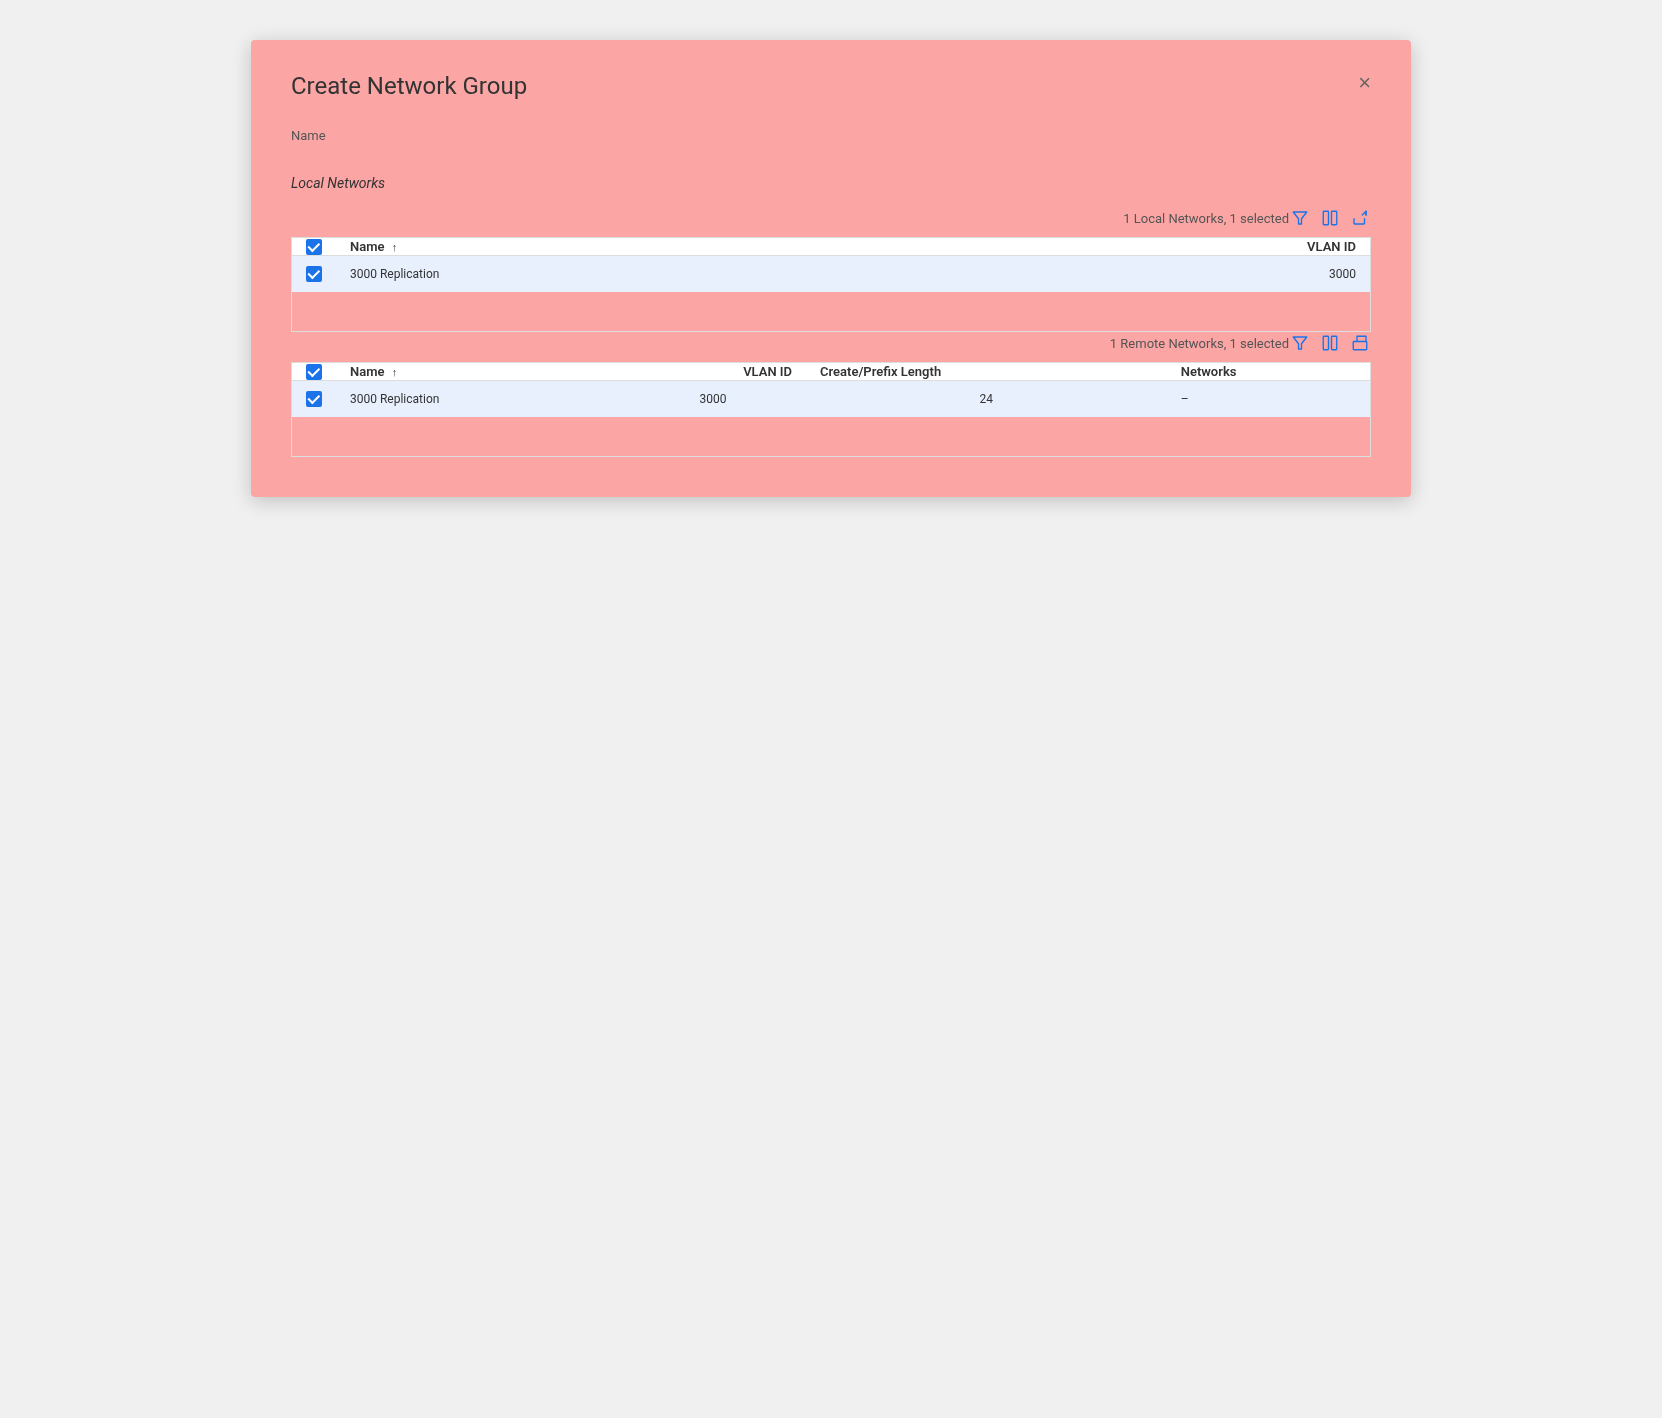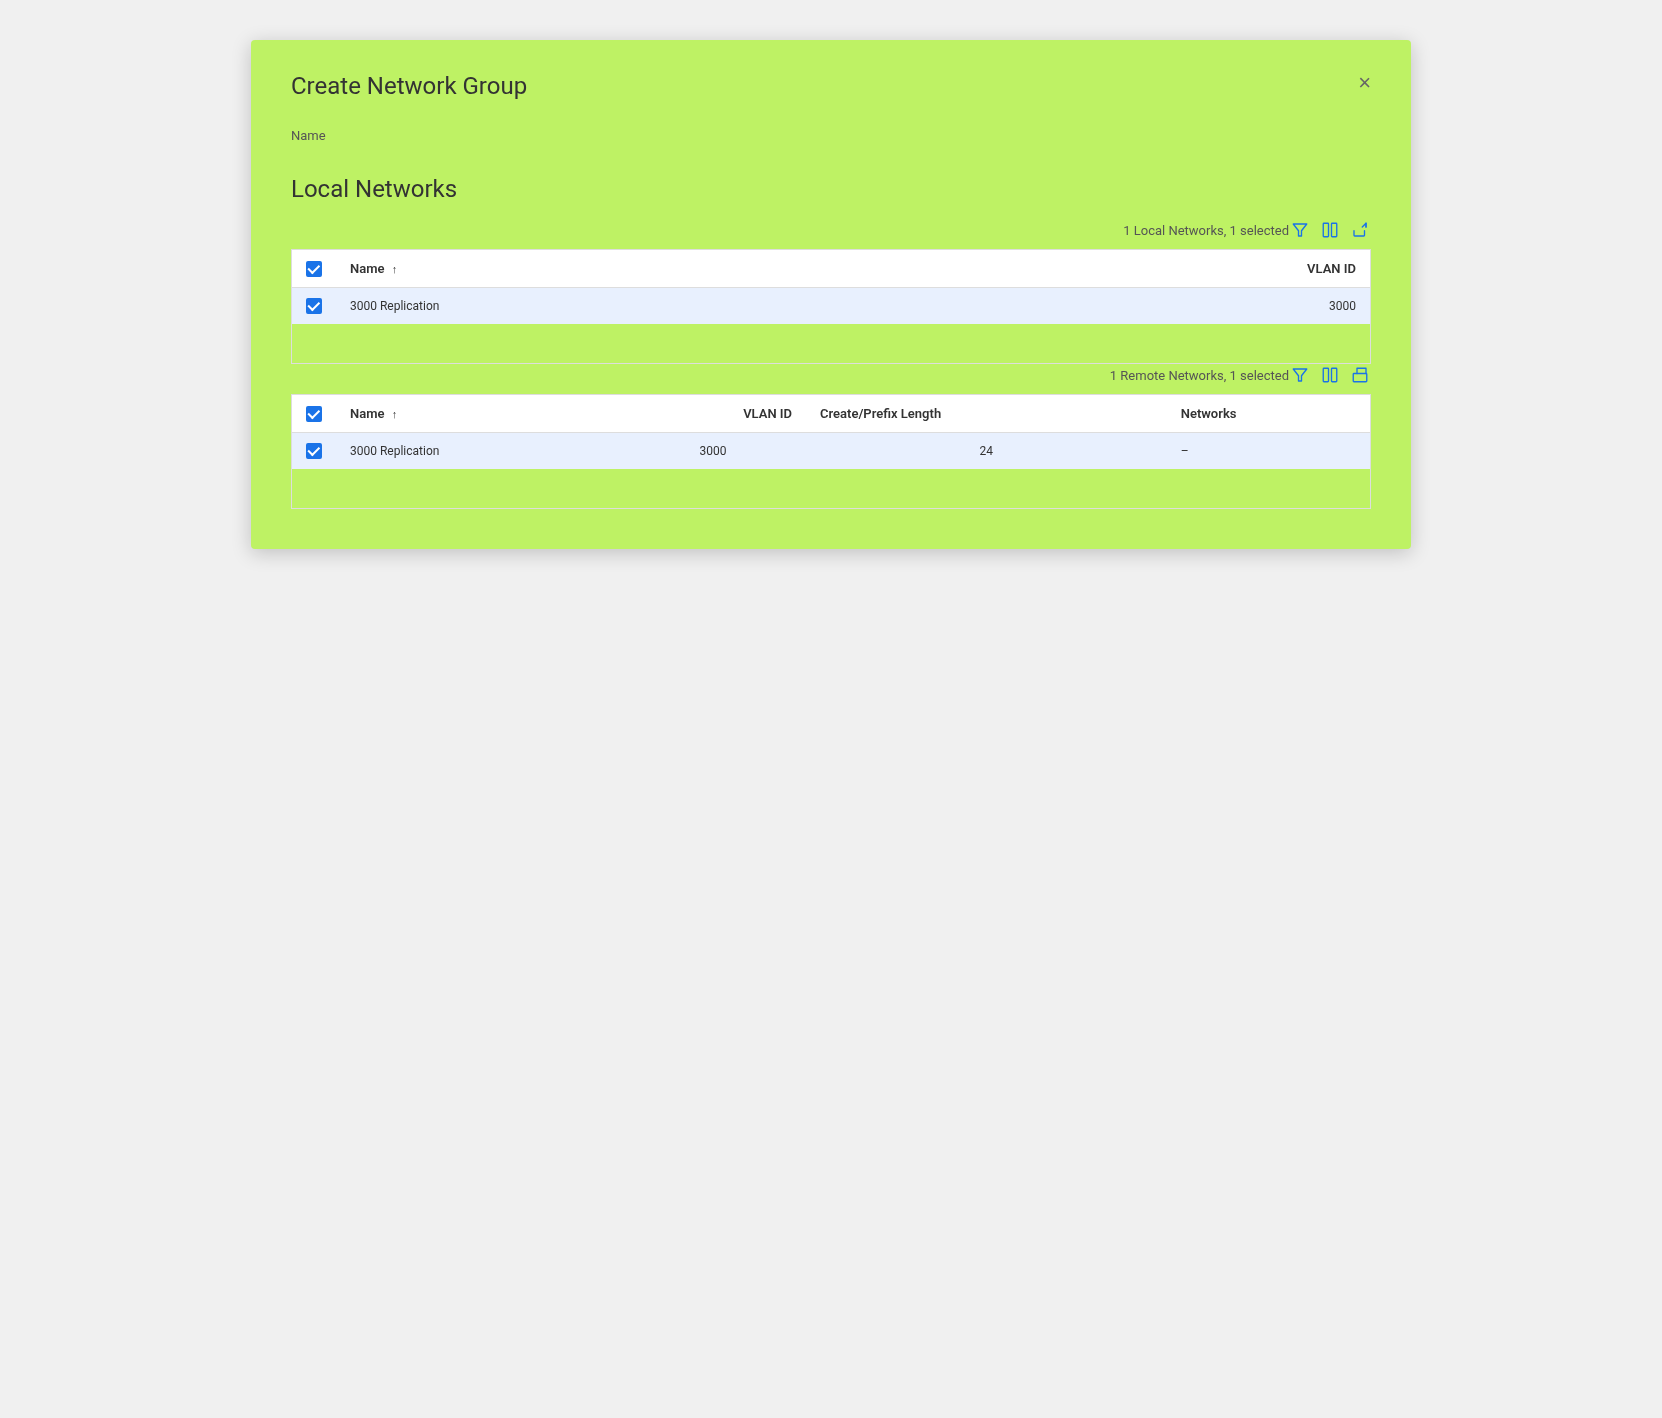--- a/index.html
+++ b/index.html
@@ -7,21 +7,21 @@
       background: #f0f0f0;
       display: flex;
       justify-content: center;
       align-items: flex-start;
       padding: 40px;
       font-family: -apple-system, BlinkMacSystemFont, 'Segoe UI', Roboto, sans-serif;
       font-size: 14px;
       color: #333;
     }
     .modal {
-      background: #bef264;
+      background: #fca5a5;
       border-radius: 4px;
       box-shadow: 0 4px 20px rgba(0,0,0,0.2);
       width: 1160px;
       padding: 32px 40px 40px 40px;
       position: relative;
     }
     .modal-header {
       display: flex;
       justify-content: space-between;
       align-items: flex-start;
@@ -52,25 +52,26 @@
       width: 100%;
       padding: 8px 12px;
       border: 1px solid #ccc;
       border-radius: 3px;
       font-size: 14px;
       color: #333;
       outline: none;
     }
 
     .section-title {
-      font-size: 24px;
+      font-size: 14px;
       font-weight: 400;
       color: #333;
       margin-top: 32px;
       margin-bottom: 16px;
+      font-style: italic;
     }
 
     .table-toolbar {
       display: flex;
       justify-content: flex-end;
       align-items: center;
       margin-bottom: 8px;
       color: #555;
       font-size: 13px;
     }
@@ -93,21 +94,21 @@
       justify-content: center;
     }
 
     .data-table {
       width: 100%;
       border-collapse: collapse;
       border: 1px solid #ddd;
       border-radius: 3px;
     }
     .data-table th {
-      padding: 10px 14px;
+      padding: 0 14px;
       text-align: left;
       font-weight: 600;
       font-size: 13px;
       color: #333;
       border-bottom: 1px solid #ddd;
       background: #fff;
     }
     .data-table th.right { text-align: right; }
     .data-table td {
       padding: 10px 14px;

